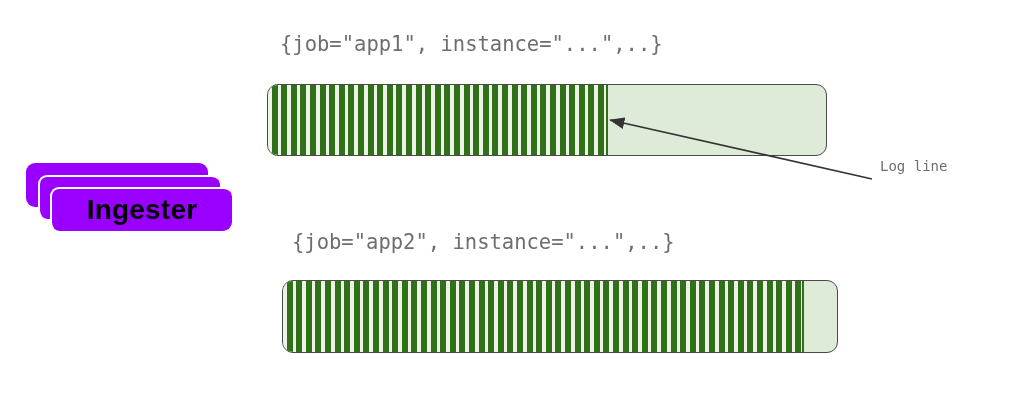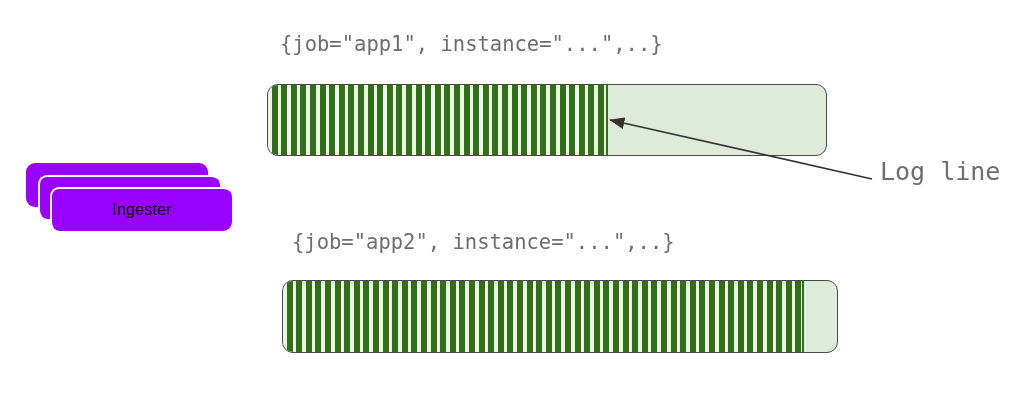--- a/index.html
+++ b/index.html
@@ -37,24 +37,25 @@
     border-radius: 9px;
     background: #9900ff;
     box-sizing: border-box;
   }
   .ing-card.c1 { left: 0px;  top: 0px;  }
   .ing-card.c2 { left: 12px; top: 12px; border-top: 2px solid #ffffff; border-left: 2px solid #ffffff; }
   .ing-card.c3 { left: 24px; top: 24px; border-top: 2px solid #ffffff; border-left: 2px solid #ffffff;
                  display: flex; align-items: center; justify-content: center; }
   .ing-label {
     color: #000000;
-    font-size: 16px;
+    font-size: 28px;
     line-height: 1;
     letter-spacing: 0.2px;
     white-space: nowrap;
+    font-weight: bold;
   }
 
   
   .stream-label {
     position: absolute;
     color: #6e6e6e;
     font-family: "DejaVu Sans Mono", "Liberation Mono", monospace;
     font-size: 20.5px;
     line-height: 1;
     white-space: pre;
@@ -102,21 +103,21 @@
     pointer-events: none;
   }
 
   
   .logline-label {
     position: absolute;
     left: 880px;
     top: 159px;
     color: #6e6e6e;
     font-family: "DejaVu Sans Mono", "Liberation Mono", monospace;
-    font-size: 25px;
+    font-size: 14px;
     line-height: 1;
     white-space: pre;
   }
 </style>
 </head>
 <body>
 
 <div id="stage">
 
   <div class="ingester-stack">

